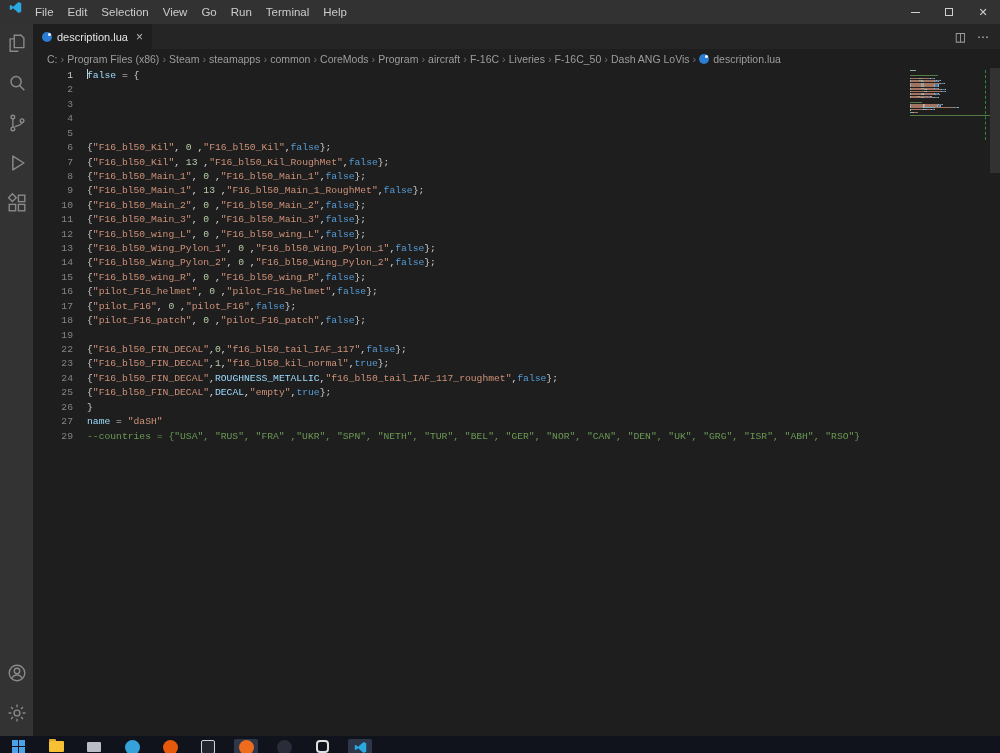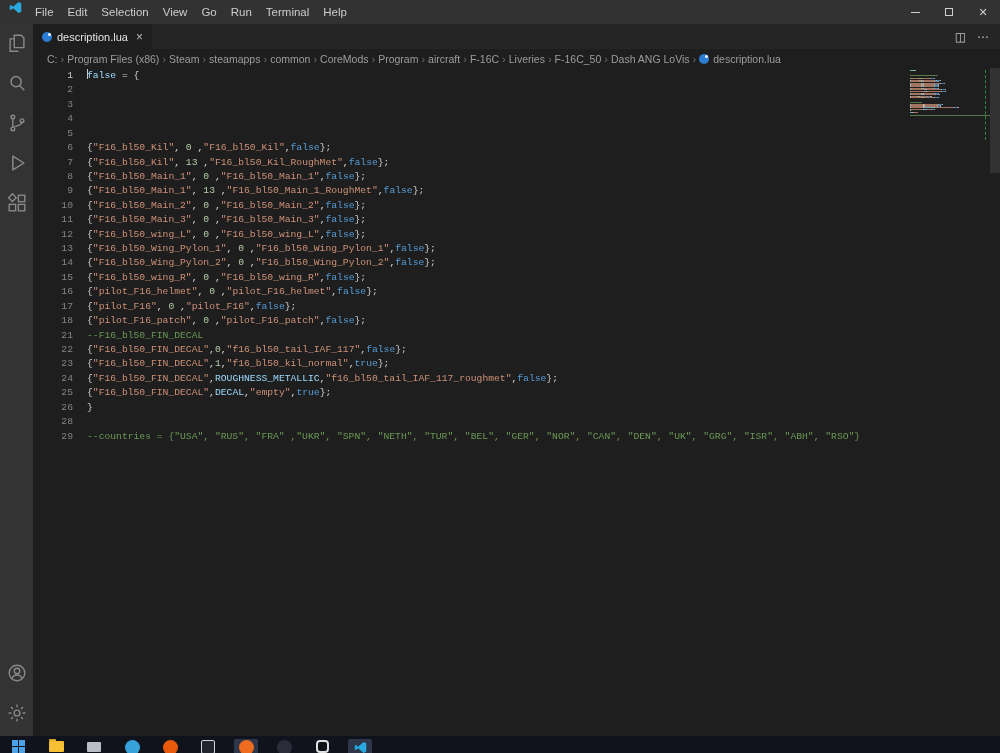--- a/index.html
+++ b/index.html
@@ -203,27 +203,27 @@
             <div class="code-line"><span class="ln" style="color: rgb(133, 133, 133);">9</span><span class="lc"><span style="color: rgb(212, 212, 212);">{</span><span style="color: rgb(206, 145, 120);">"F16_bl50_Main_1"</span><span style="color: rgb(212, 212, 212);">, </span><span style="color: rgb(181, 206, 168);">13</span><span style="color: rgb(212, 212, 212);"> ,</span><span style="color: rgb(206, 145, 120);">"F16_bl50_Main_1_RoughMet"</span><span style="color: rgb(212, 212, 212);">,</span><span style="color: rgb(86, 156, 214);">false</span><span style="color: rgb(212, 212, 212);">};</span></span></div>
             <div class="code-line"><span class="ln" style="color: rgb(133, 133, 133);">10</span><span class="lc"><span style="color: rgb(212, 212, 212);">{</span><span style="color: rgb(206, 145, 120);">"F16_bl50_Main_2"</span><span style="color: rgb(212, 212, 212);">, </span><span style="color: rgb(181, 206, 168);">0</span><span style="color: rgb(212, 212, 212);"> ,</span><span style="color: rgb(206, 145, 120);">"F16_bl50_Main_2"</span><span style="color: rgb(212, 212, 212);">,</span><span style="color: rgb(86, 156, 214);">false</span><span style="color: rgb(212, 212, 212);">};</span></span></div>
             <div class="code-line"><span class="ln" style="color: rgb(133, 133, 133);">11</span><span class="lc"><span style="color: rgb(212, 212, 212);">{</span><span style="color: rgb(206, 145, 120);">"F16_bl50_Main_3"</span><span style="color: rgb(212, 212, 212);">, </span><span style="color: rgb(181, 206, 168);">0</span><span style="color: rgb(212, 212, 212);"> ,</span><span style="color: rgb(206, 145, 120);">"F16_bl50_Main_3"</span><span style="color: rgb(212, 212, 212);">,</span><span style="color: rgb(86, 156, 214);">false</span><span style="color: rgb(212, 212, 212);">};</span></span></div>
             <div class="code-line"><span class="ln" style="color: rgb(133, 133, 133);">12</span><span class="lc"><span style="color: rgb(212, 212, 212);">{</span><span style="color: rgb(206, 145, 120);">"F16_bl50_wing_L"</span><span style="color: rgb(212, 212, 212);">, </span><span style="color: rgb(181, 206, 168);">0</span><span style="color: rgb(212, 212, 212);"> ,</span><span style="color: rgb(206, 145, 120);">"F16_bl50_wing_L"</span><span style="color: rgb(212, 212, 212);">,</span><span style="color: rgb(86, 156, 214);">false</span><span style="color: rgb(212, 212, 212);">};</span></span></div>
             <div class="code-line"><span class="ln" style="color: rgb(133, 133, 133);">13</span><span class="lc"><span style="color: rgb(212, 212, 212);">{</span><span style="color: rgb(206, 145, 120);">"F16_bl50_Wing_Pylon_1"</span><span style="color: rgb(212, 212, 212);">, </span><span style="color: rgb(181, 206, 168);">0</span><span style="color: rgb(212, 212, 212);"> ,</span><span style="color: rgb(206, 145, 120);">"F16_bl50_Wing_Pylon_1"</span><span style="color: rgb(212, 212, 212);">,</span><span style="color: rgb(86, 156, 214);">false</span><span style="color: rgb(212, 212, 212);">};</span></span></div>
             <div class="code-line"><span class="ln" style="color: rgb(133, 133, 133);">14</span><span class="lc"><span style="color: rgb(212, 212, 212);">{</span><span style="color: rgb(206, 145, 120);">"F16_bl50_Wing_Pylon_2"</span><span style="color: rgb(212, 212, 212);">, </span><span style="color: rgb(181, 206, 168);">0</span><span style="color: rgb(212, 212, 212);"> ,</span><span style="color: rgb(206, 145, 120);">"F16_bl50_Wing_Pylon_2"</span><span style="color: rgb(212, 212, 212);">,</span><span style="color: rgb(86, 156, 214);">false</span><span style="color: rgb(212, 212, 212);">};</span></span></div>
             <div class="code-line"><span class="ln" style="color: rgb(133, 133, 133);">15</span><span class="lc"><span style="color: rgb(212, 212, 212);">{</span><span style="color: rgb(206, 145, 120);">"F16_bl50_wing_R"</span><span style="color: rgb(212, 212, 212);">, </span><span style="color: rgb(181, 206, 168);">0</span><span style="color: rgb(212, 212, 212);"> ,</span><span style="color: rgb(206, 145, 120);">"F16_bl50_wing_R"</span><span style="color: rgb(212, 212, 212);">,</span><span style="color: rgb(86, 156, 214);">false</span><span style="color: rgb(212, 212, 212);">};</span></span></div>
             <div class="code-line"><span class="ln" style="color: rgb(133, 133, 133);">16</span><span class="lc"><span style="color: rgb(212, 212, 212);">{</span><span style="color: rgb(206, 145, 120);">"pilot_F16_helmet"</span><span style="color: rgb(212, 212, 212);">, </span><span style="color: rgb(181, 206, 168);">0</span><span style="color: rgb(212, 212, 212);"> ,</span><span style="color: rgb(206, 145, 120);">"pilot_F16_helmet"</span><span style="color: rgb(212, 212, 212);">,</span><span style="color: rgb(86, 156, 214);">false</span><span style="color: rgb(212, 212, 212);">};</span></span></div>
             <div class="code-line"><span class="ln" style="color: rgb(133, 133, 133);">17</span><span class="lc"><span style="color: rgb(212, 212, 212);">{</span><span style="color: rgb(206, 145, 120);">"pilot_F16"</span><span style="color: rgb(212, 212, 212);">, </span><span style="color: rgb(181, 206, 168);">0</span><span style="color: rgb(212, 212, 212);"> ,</span><span style="color: rgb(206, 145, 120);">"pilot_F16"</span><span style="color: rgb(212, 212, 212);">,</span><span style="color: rgb(86, 156, 214);">false</span><span style="color: rgb(212, 212, 212);">};</span></span></div>
             <div class="code-line"><span class="ln" style="color: rgb(133, 133, 133);">18</span><span class="lc"><span style="color: rgb(212, 212, 212);">{</span><span style="color: rgb(206, 145, 120);">"pilot_F16_patch"</span><span style="color: rgb(212, 212, 212);">, </span><span style="color: rgb(181, 206, 168);">0</span><span style="color: rgb(212, 212, 212);"> ,</span><span style="color: rgb(206, 145, 120);">"pilot_F16_patch"</span><span style="color: rgb(212, 212, 212);">,</span><span style="color: rgb(86, 156, 214);">false</span><span style="color: rgb(212, 212, 212);">};</span></span></div>
-            <div class="code-line"><span class="ln" style="color: rgb(133, 133, 133);">21</span><span class="lc"><span style="color: rgb(106, 153, 85);">--F16_bl50_FIN_DECAL</span></span></div>
+            <div class="code-line"><span class="ln" style="color: rgb(133, 133, 133);">19</span><span class="lc"></span></div>
             <div class="code-line"><span class="ln" style="color: rgb(133, 133, 133);">22</span><span class="lc"><span style="color: rgb(212, 212, 212);">{</span><span style="color: rgb(206, 145, 120);">"F16_bl50_FIN_DECAL"</span><span style="color: rgb(212, 212, 212);">,</span><span style="color: rgb(181, 206, 168);">0</span><span style="color: rgb(212, 212, 212);">,</span><span style="color: rgb(206, 145, 120);">"f16_bl50_tail_IAF_117"</span><span style="color: rgb(212, 212, 212);">,</span><span style="color: rgb(86, 156, 214);">false</span><span style="color: rgb(212, 212, 212);">};</span></span></div>
             <div class="code-line"><span class="ln" style="color: rgb(133, 133, 133);">23</span><span class="lc"><span style="color: rgb(212, 212, 212);">{</span><span style="color: rgb(206, 145, 120);">"F16_bl50_FIN_DECAL"</span><span style="color: rgb(212, 212, 212);">,</span><span style="color: rgb(181, 206, 168);">1</span><span style="color: rgb(212, 212, 212);">,</span><span style="color: rgb(206, 145, 120);">"f16_bl50_kil_normal"</span><span style="color: rgb(212, 212, 212);">,</span><span style="color: rgb(86, 156, 214);">true</span><span style="color: rgb(212, 212, 212);">};</span></span></div>
             <div class="code-line"><span class="ln" style="color: rgb(133, 133, 133);">24</span><span class="lc"><span style="color: rgb(212, 212, 212);">{</span><span style="color: rgb(206, 145, 120);">"F16_bl50_FIN_DECAL"</span><span style="color: rgb(212, 212, 212);">,</span><span style="color: rgb(156, 220, 254);">ROUGHNESS_METALLIC</span><span style="color: rgb(212, 212, 212);">,</span><span style="color: rgb(206, 145, 120);">"f16_bl50_tail_IAF_117_roughmet"</span><span style="color: rgb(212, 212, 212);">,</span><span style="color: rgb(86, 156, 214);">false</span><span style="color: rgb(212, 212, 212);">};</span></span></div>
             <div class="code-line"><span class="ln" style="color: rgb(133, 133, 133);">25</span><span class="lc"><span style="color: rgb(212, 212, 212);">{</span><span style="color: rgb(206, 145, 120);">"F16_bl50_FIN_DECAL"</span><span style="color: rgb(212, 212, 212);">,</span><span style="color: rgb(156, 220, 254);">DECAL</span><span style="color: rgb(212, 212, 212);">,</span><span style="color: rgb(206, 145, 120);">"empty"</span><span style="color: rgb(212, 212, 212);">,</span><span style="color: rgb(86, 156, 214);">true</span><span style="color: rgb(212, 212, 212);">};</span></span></div>
             <div class="code-line"><span class="ln" style="color: rgb(133, 133, 133);">26</span><span class="lc"><span style="color: rgb(212, 212, 212);">}</span></span></div>
-            <div class="code-line"><span class="ln" style="color: rgb(133, 133, 133);">28</span><span class="lc"></span></div>
+            <div class="code-line"><span class="ln" style="color: rgb(133, 133, 133);">27</span><span class="lc"><span style="color: rgb(156, 220, 254);">name</span><span style="color: rgb(212, 212, 212);"> = </span><span style="color: rgb(206, 145, 120);">"daSH"</span></span></div>
             <div class="code-line"><span class="ln" style="color: rgb(133, 133, 133);">29</span><span class="lc"><span style="color: rgb(106, 153, 85);">--countries = {"USA", "RUS", "FRA" ,"UKR", "SPN", "NETH", "TUR", "BEL", "GER", "NOR", "CAN", "DEN", "UK", "GRG", "ISR", "ABH", "RSO"}</span></span></div>
           </div>
         <div class="minimap" id="minimap">
             <div class="mm-row">
               <span style="width: 3.6px; background: rgb(156, 220, 254);"></span>
               <span style="width: 2.4px; background: rgb(212, 212, 212);"></span>
             </div>
             <div class="mm-row"></div>
             <div class="mm-row"></div>
             <div class="mm-row">

